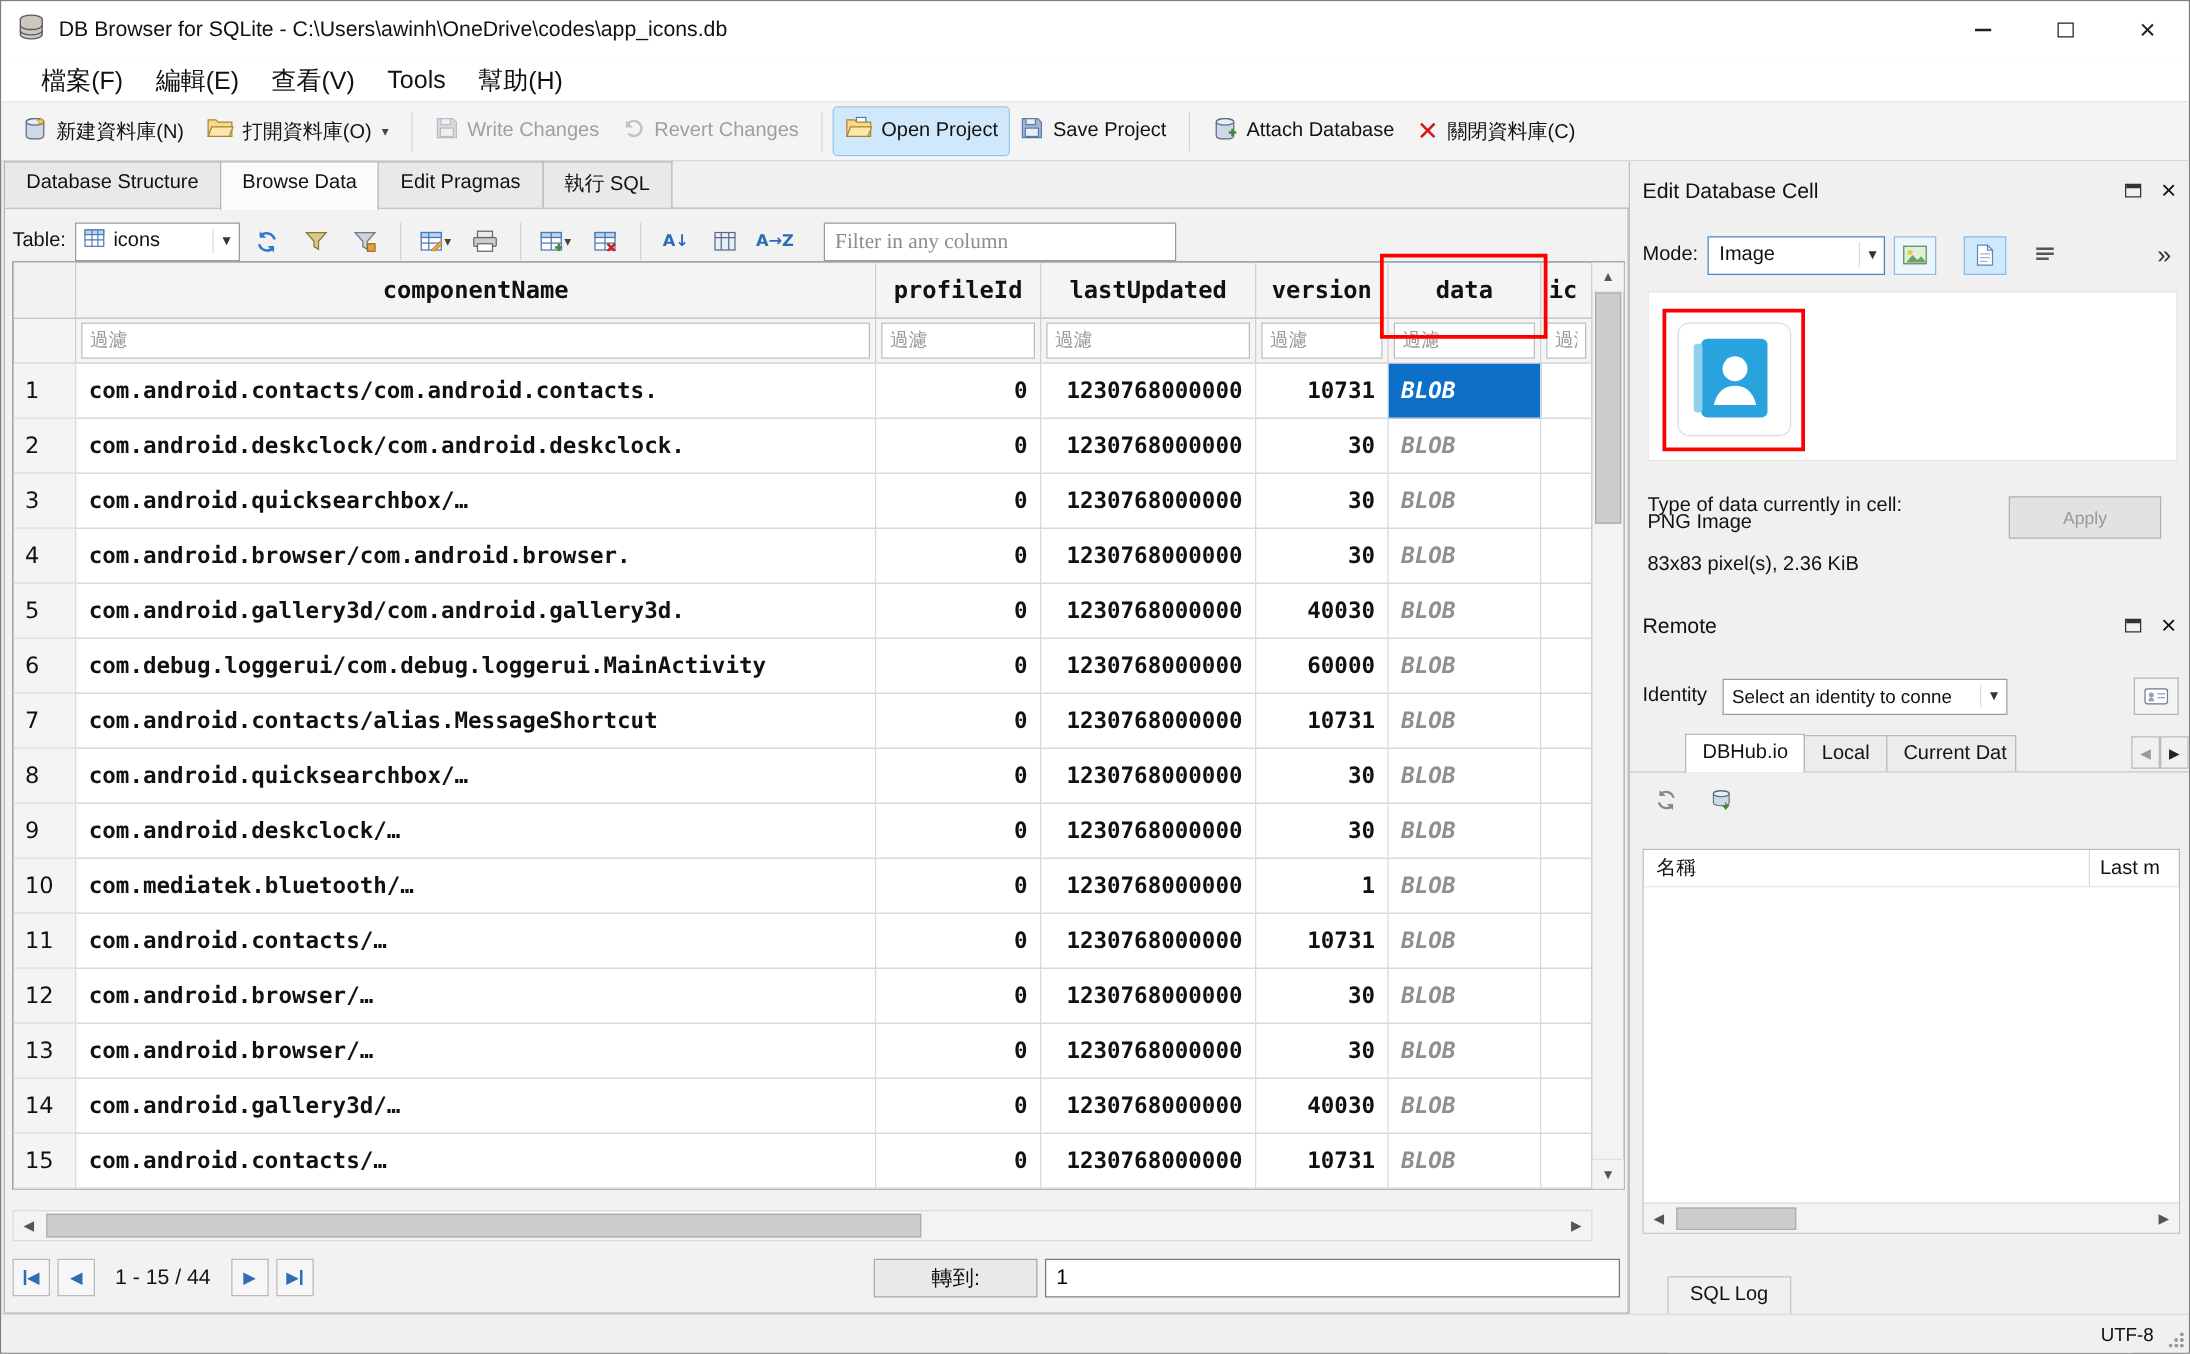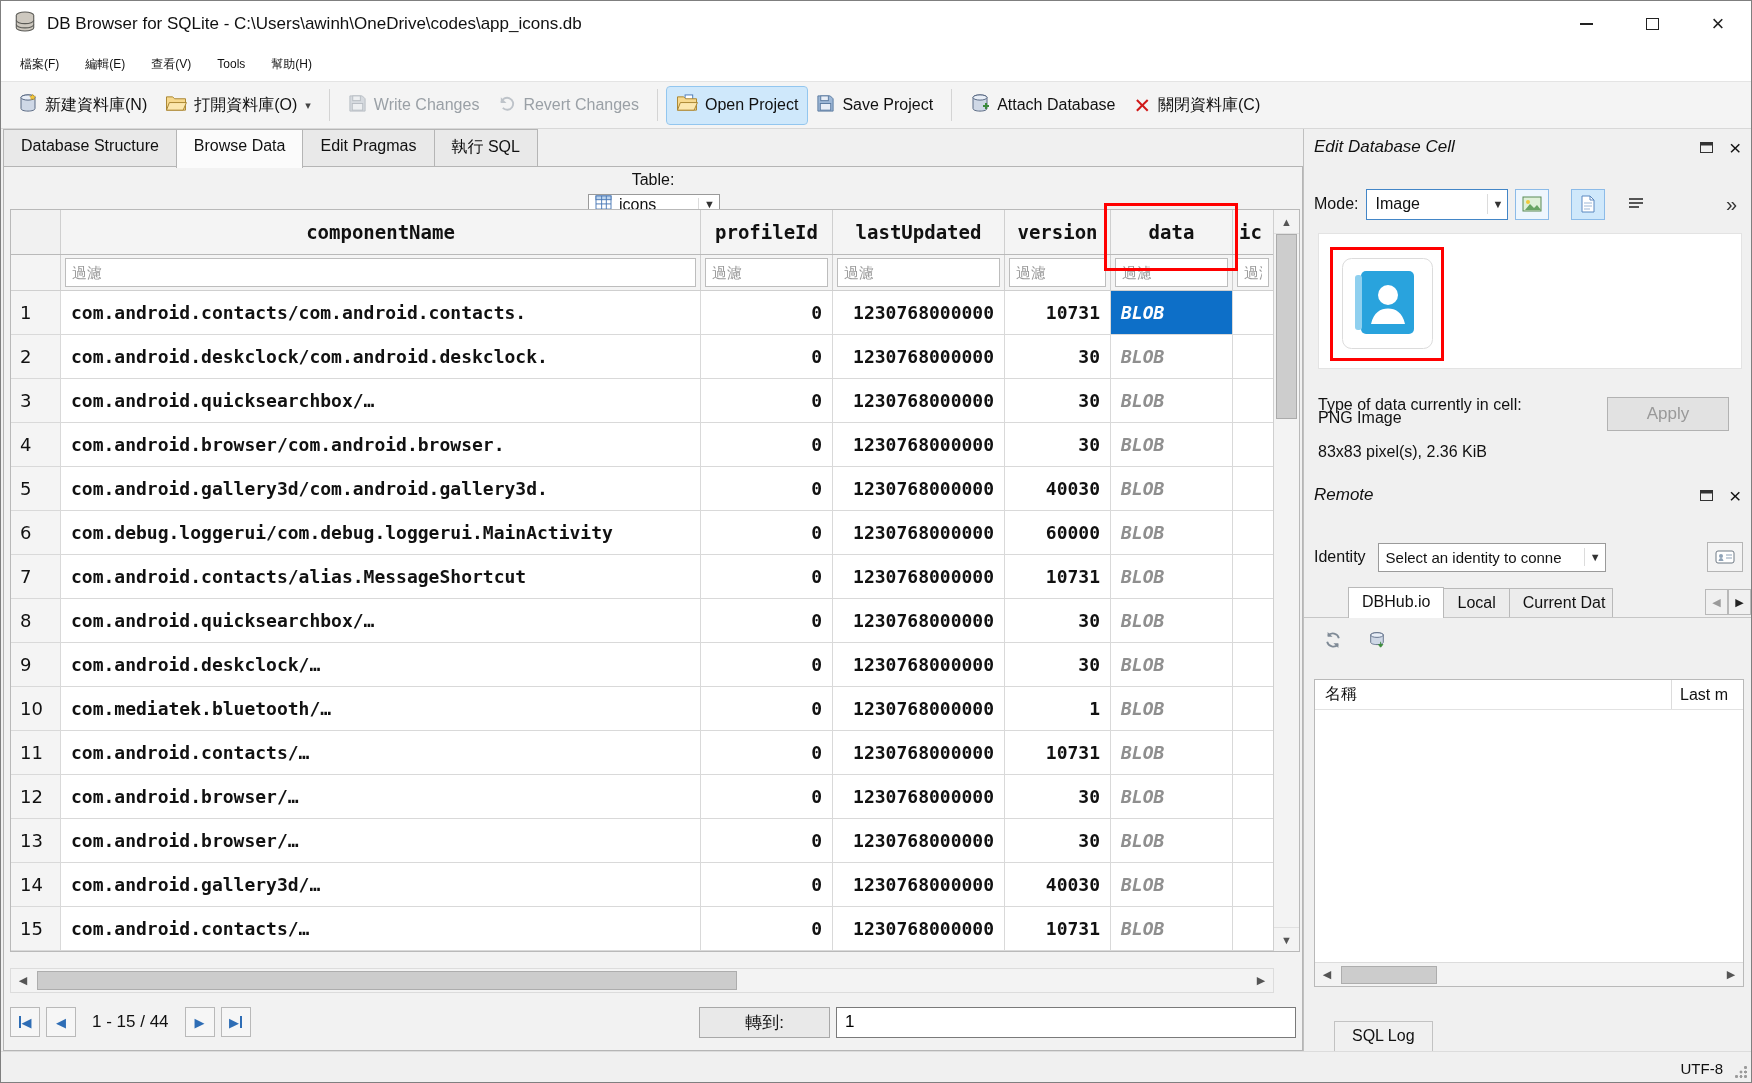--- a/index.html
+++ b/index.html
@@ -9,42 +9,42 @@
 
   
   .titlebar{position:absolute;top:0;left:0;right:0;height:46px;background:#fff;display:flex;align-items:center;padding-left:12px;}
   .titlebar .title{font-size:17px;margin-left:10px;white-space:nowrap;}
   .win-controls{margin-left:auto;display:flex;height:100%;}
   .win-btn{width:66px;height:100%;display:flex;align-items:center;justify-content:center;font-size:22px;color:#222;cursor:default;}
   .min-glyph{display:block;width:13px;border-top:2px solid #222;}
   .max-glyph{display:block;width:13px;height:12px;border:1.6px solid #222;}
 
   
-  .menubar{position:absolute;top:46px;left:0;right:0;height:34px;background:#fff;display:flex;align-items:center;padding-left:6px;font-size:12px;}
+  .menubar{position:absolute;top:46px;left:0;right:0;height:34px;background:#fff;display:flex;align-items:center;padding-left:19px;font-size:20px;}
   .menu-item{padding:0 13px;height:100%;display:flex;align-items:center;}
 
   
   .toolbar{position:absolute;top:80px;left:0;right:0;height:48px;background:#f4f4f4;border-top:1px solid #e4e4e4;border-bottom:1px solid #d8d8d8;
     display:flex;align-items:center;padding:0 8px;font-size:16px;white-space:nowrap;}
   .tb-btn{display:flex;align-items:center;gap:7px;padding:7px 9px;border-radius:3px;}
   .tb-btn.disabled{color:#9aa0a6;}
   .tb-btn.disabled svg{opacity:.5;}
   .tb-btn.highlight{background:#cfe8fb;outline:1px solid #92c6ef;}
   .tb-sep{width:1px;height:32px;background:#d4d4d4;margin:0 9px;}
   .tb-caret{font-size:11px;color:#444;margin-left:1px;}
   .red-x{color:#d01818;font-weight:bold;font-size:21px;line-height:1;}
 
   
   .tabbar{position:absolute;top:128px;left:2px;height:37px;display:flex;z-index:3;}
   .tab{padding:7px 17px;font-size:16px;background:#e9e9e9;border:1px solid #b5b5b5;border-bottom:none;}
   .tab + .tab{margin-left:-1px;}
   .tab.active{background:#fbfbfb;padding-bottom:10px;margin-bottom:-2px;z-index:4;}
 
   .browse-panel{position:absolute;top:165px;left:2px;width:1300px;height:885px;background:#f2f2f2;border:1px solid #b5b5b5;z-index:2;}
-  .browse-toolbar{position:absolute;top:4px;left:6px;right:4px;height:44px;display:flex;align-items:center;gap:5px;font-size:16px;flex-direction:column;}
+  .browse-toolbar{position:absolute;top:4px;left:6px;right:4px;height:44px;display:flex;align-items:center;gap:5px;font-size:16px;}
   .bt-label{margin-right:2px;}
   .bt-combo{width:132px;height:31px;background:#fff;border:1px solid #9a9a9a;display:flex;align-items:center;padding:0 4px 0 6px;gap:7px;}
   .combo-caret{margin-left:auto;font-size:11px;color:#333;border-left:1px solid #dcdcdc;padding-left:5px;height:70%;display:flex;align-items:center;}
   .bt-btn{min-width:34px;height:32px;display:flex;align-items:center;justify-content:center;border-radius:3px;padding:0 3px;}
   .bt-sep{width:1px;height:30px;background:#d4d4d4;margin:0 6px;}
   .glyph-btn{font:700 13px "DejaVu Sans",sans-serif;color:#2e6db5;}
   .filter-main{width:282px;height:31px;border:1px solid #9a9a9a;background:#fff;font:17px "Liberation Serif","DejaVu Serif",serif;color:#555;padding:0 8px;margin-left:16px;}
   .filter-main::placeholder{color:#8c8c8c;}
 
   
@@ -88,21 +88,21 @@
   
   .pagebar{position:absolute;left:6px;top:838px;width:1288px;height:34px;display:flex;align-items:center;gap:6px;}
   .pg-btn{width:30px;height:30px;background:#f6f6f6;border:1px solid #b9b9b9;display:flex;align-items:center;justify-content:center;color:#2e6db5;font-size:13px;gap:1px;}
   .pg-bar{width:2px;height:12px;background:#2e6db5;display:block;}
   .pg-label{font-size:17px;margin:0 10px;}
   .goto-btn{margin-left:auto;width:131px;height:31px;background:#e9e9e9;border:1px solid #a8a8a8;display:flex;align-items:center;justify-content:center;font-size:17px;}
   .goto-input{width:460px;height:31px;border:1px solid #7a7a7a;background:#fff;font-size:17px;padding:0 8px;margin-right:2px;}
 
   
   .right-panel{position:absolute;left:1302px;top:128px;width:450px;height:922px;background:#f0f0f0;border-left:1px solid #c0c0c0;}
-  .panel-header{position:absolute;left:0;right:0;height:32px;display:flex;align-items:center;padding:0 12px 0 10px;font-size:17px;font-style:italic;}
+  .panel-header{position:absolute;left:0;right:0;height:32px;display:flex;align-items:flex-end;padding:0 12px 0 10px;font-size:17px;}
   #edit-header{top:2px;}
   #remote-header{top:350px;}
   .ph-btns{margin-left:auto;display:flex;align-items:center;gap:16px;}
   .float-glyph{width:13px;height:11px;border:1.5px solid #333;box-shadow:inset 0 2.5px 0 #333;display:block;}
   .ph-close{font-size:21px;line-height:1;color:#111;}
 
   .mode-row{position:absolute;top:58px;left:0;right:0;height:34px;display:flex;align-items:center;padding:0 10px;font-size:16px;}
   .mode-combo{width:142px;height:31px;margin-left:8px;border:1px solid #4386c7;background:#fff;display:flex;align-items:center;padding:0 4px 0 8px;}
   .mode-btn{width:34px;height:31px;display:flex;align-items:center;justify-content:center;border:1px solid transparent;}
   .mode-btn.framed{border-color:#8cbbe8;background:#eef6fd;margin-left:7px;}
@@ -111,21 +111,21 @@
   .overflow-chevron{margin-left:auto;margin-right:6px;font-size:20px;color:#333;}
 
   .preview-box{position:absolute;top:104px;left:14px;width:424px;height:136px;background:#fff;border:1px solid #e3e3e3;}
   .contacts-icon{position:absolute;left:22px;top:23px;}
   .red-rect{position:absolute;border:3px solid #ff0000;pointer-events:none;z-index:9;}
   #red-rect-preview{left:26px;top:118px;width:114px;height:114px;}
   #red-rect-icon-col{left:1103px;top:202px;width:134px;height:68px;}
 
   .type-label{position:absolute;left:14px;top:267px;font-size:16px;}
   .type-value{position:absolute;left:14px;top:280px;font-size:16px;}
-  .apply-btn{position:absolute;left:303px;top:268px;width:122px;height:34px;background:#e2e2e2;border:1px solid #b2b2b2;color:#999;font-size:17px;display:flex;align-items:center;justify-content:center;}
+  .apply-btn{position:absolute;left:303px;top:268px;width:122px;height:34px;background:#e2e2e2;border:1px solid #b2b2b2;color:#999;font-size:14px;display:flex;align-items:center;justify-content:center;}
   .size-info{position:absolute;left:14px;top:314px;font-size:16px;}
 
   .identity-row{position:absolute;top:412px;left:0;right:0;height:32px;display:flex;align-items:center;padding:0 10px;font-size:16px;}
   .identity-combo{width:228px;height:29px;margin-left:12px;border:1px solid #9a9a9a;background:#fff;display:flex;align-items:center;padding:0 4px 0 7px;font-size:15px;white-space:nowrap;overflow:hidden;}
   .identity-btn{margin-left:auto;width:36px;height:30px;background:#f3f3f3;border:1px solid #b5b5b5;display:flex;align-items:center;justify-content:center;}
 
   .remote-tabs{position:absolute;top:458px;left:0;right:0;height:31px;display:flex;align-items:flex-end;padding-left:44px;border-bottom:1px solid #c6c6c6;}
   .rtab{padding:5px 13px;font-size:16px;background:#ececec;border:1px solid #b9b9b9;border-bottom:none;white-space:nowrap;overflow:hidden;}
   .rtab + .rtab{margin-left:-1px;}
   .rtab.active{background:#fff;padding-bottom:7px;margin-bottom:-1px;}

